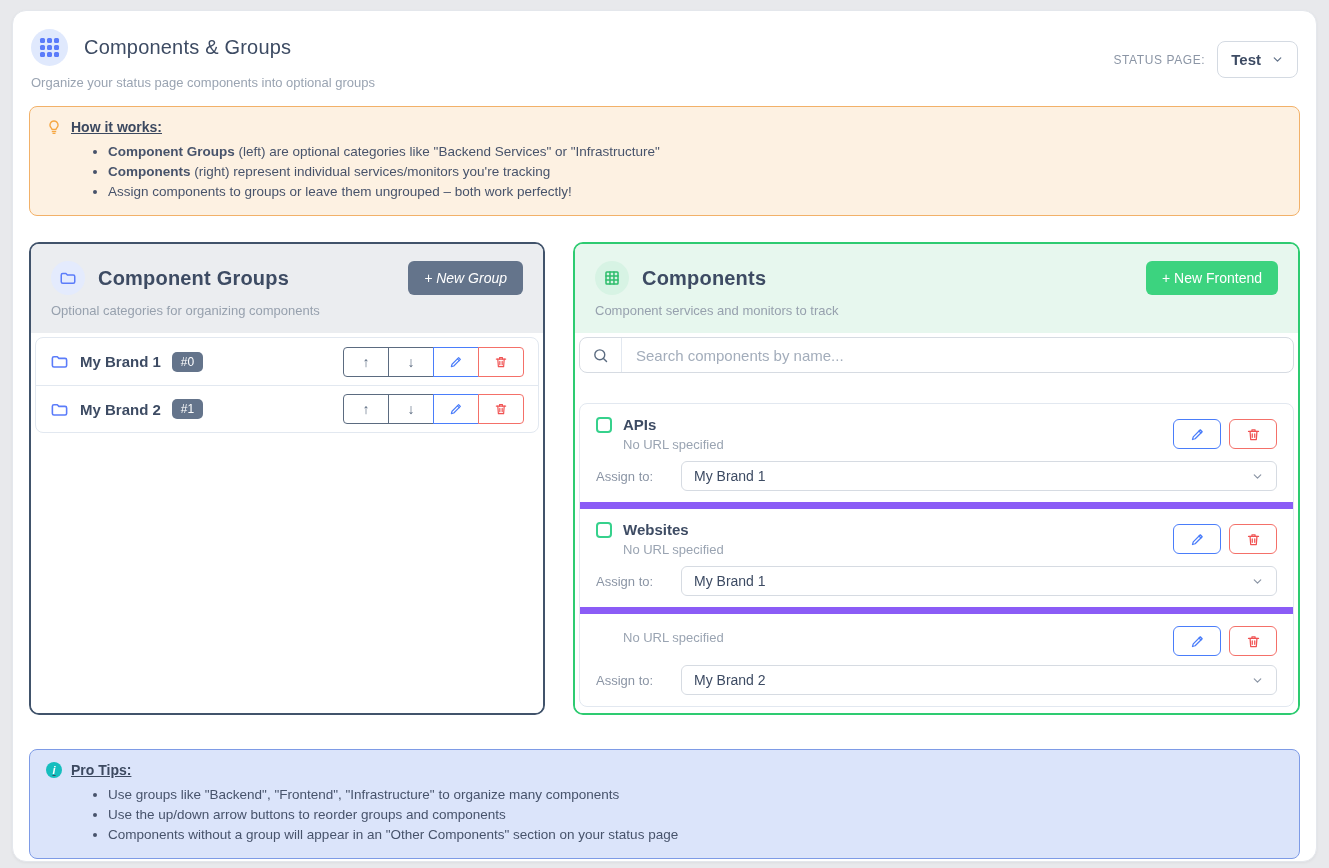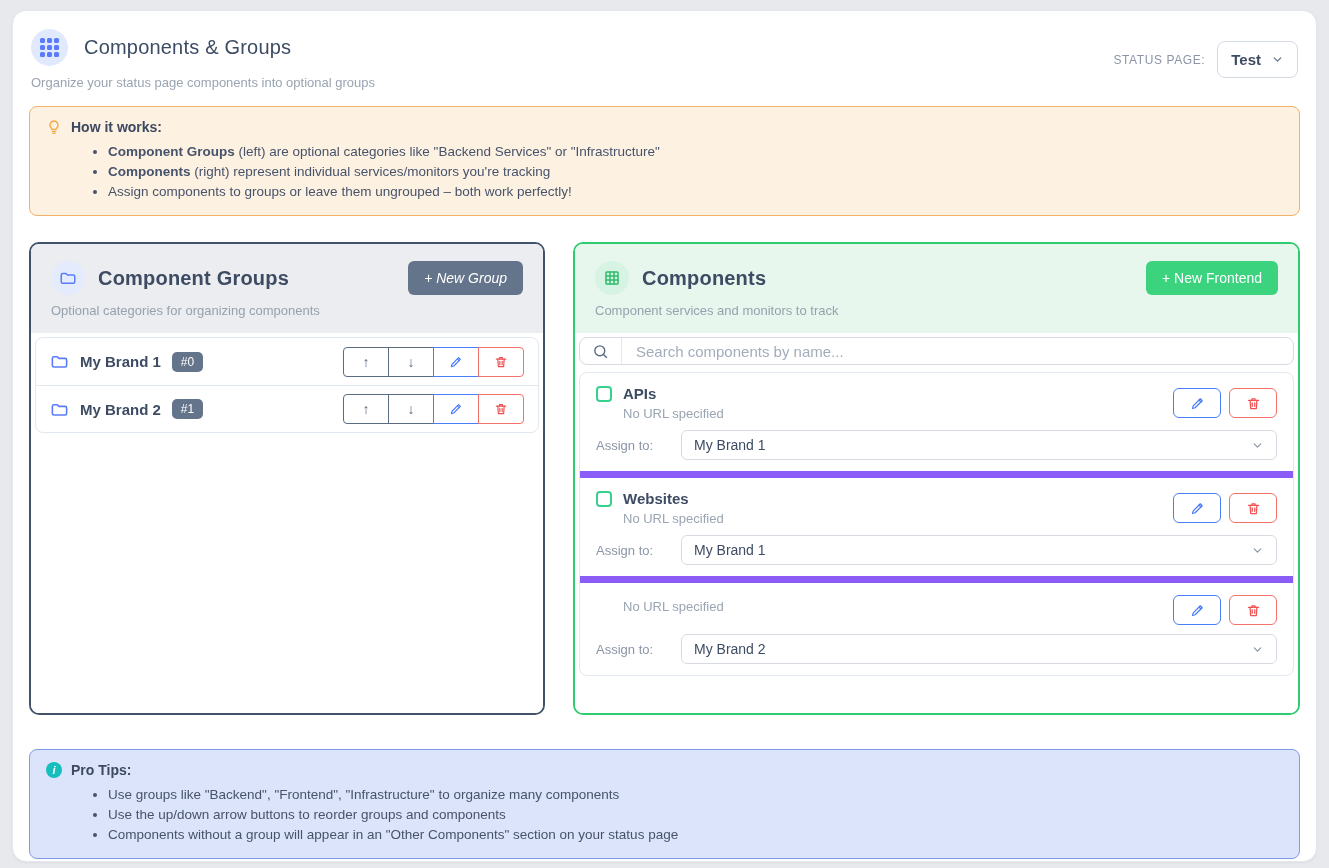--- a/index.html
+++ b/index.html
@@ -38,21 +38,21 @@
     border: 1px solid #d4dae2; border-radius: 8px;
     padding: 9px 13px; background: #fff; cursor: pointer;
     font-size: 15px; color: #3d4b63; font-weight: bold;
   }
   .chev { width: 13px; height: 13px; }
 
   
   .callout { border-radius: 8px; padding: 12px 16px 13px; margin-top: 16px; }
   .callout.works { background: #fdf1e2; border: 1px solid #f2b169; }
   .callout.tips  { background: #dbe4fa; border: 1px solid #7e9be6; margin-top: 34px; }
-  .callout-title { display: flex; align-items: center; gap: 9px; font-size: 14px; font-weight: bold; color: #3c4960; }
+  .callout-title { display: flex; align-items: center; gap: 9px; font-size: 14px; font-weight: bold; color: #3c4960; text-decoration: underline; }
   .bulb-icon { width: 16px; height: 16px; }
   .info-icon {
     width: 16px; height: 16px; border-radius: 50%; background: #16bebe;
     color: #fff; font-size: 11px; font-weight: bold; font-style: italic;
     display: flex; align-items: center; justify-content: center;
   }
   .callout ul { margin: 7px 0 0 0; padding-left: 62px; }
   .callout li { font-size: 13.5px; color: #47536b; line-height: 20px; }
 
   
@@ -98,36 +98,36 @@
   .btn-seg svg { width: 14px; height: 14px; }
   .seg-group { display: flex; }
   .btn-up, .btn-down { border: 1px solid #5b6b80; color: #5b6b80; }
   .btn-up { border-radius: 4px 0 0 4px; }
   .btn-down { margin-left: -1px; }
   .btn-edit-seg { border: 1px solid #4a7dfa; margin-left: -1px; }
   .btn-del-seg { border: 1px solid #f47069; margin-left: -1px; border-radius: 0 4px 4px 0; }
 
   
   .search-bar {
-    display: flex; align-items: center; height: 28px;
+    display: flex; align-items: center; height: 36px;
     border: 1px solid #d6dbe2; border-radius: 8px; overflow: hidden; background: #fff;
   }
   .search-icon-cell {
     width: 42px; height: 100%; flex: none; color: #5b6b80;
     display: flex; align-items: center; justify-content: center;
     border-right: 1px solid #e2e8f0;
   }
   .search-icon-cell svg { width: 17px; height: 17px; }
   .search-bar input {
     flex: 1; border: none; outline: none; padding: 0 14px;
     font-size: 15px; color: #334155; font-family: inherit; background: transparent;
   }
   .search-bar input::placeholder { color: #a3adbb; }
 
-  .comp-list { border: 1px solid #e2e8f0; border-radius: 8px; margin-top: 7px; }
+  .comp-list { border: 1px solid #e2e8f0; border-radius: 8px; margin-top: 30px; }
   .comp-row { padding: 12px 16px 11px; }
   .comp-row + .comp-row { border-top: 7px solid #8b5cf6; }
   .comp-top { display: flex; }
   .comp-info { flex: 1; }
   .name-line { display: flex; align-items: center; }
   .checkbox {
     width: 16px; height: 16px; border: 2px solid #36d18c; border-radius: 4px;
     background: #fff; flex: none; cursor: pointer;
   }
   .comp-name { font-size: 15px; font-weight: bold; color: #3d4b63; margin-left: 11px; }

